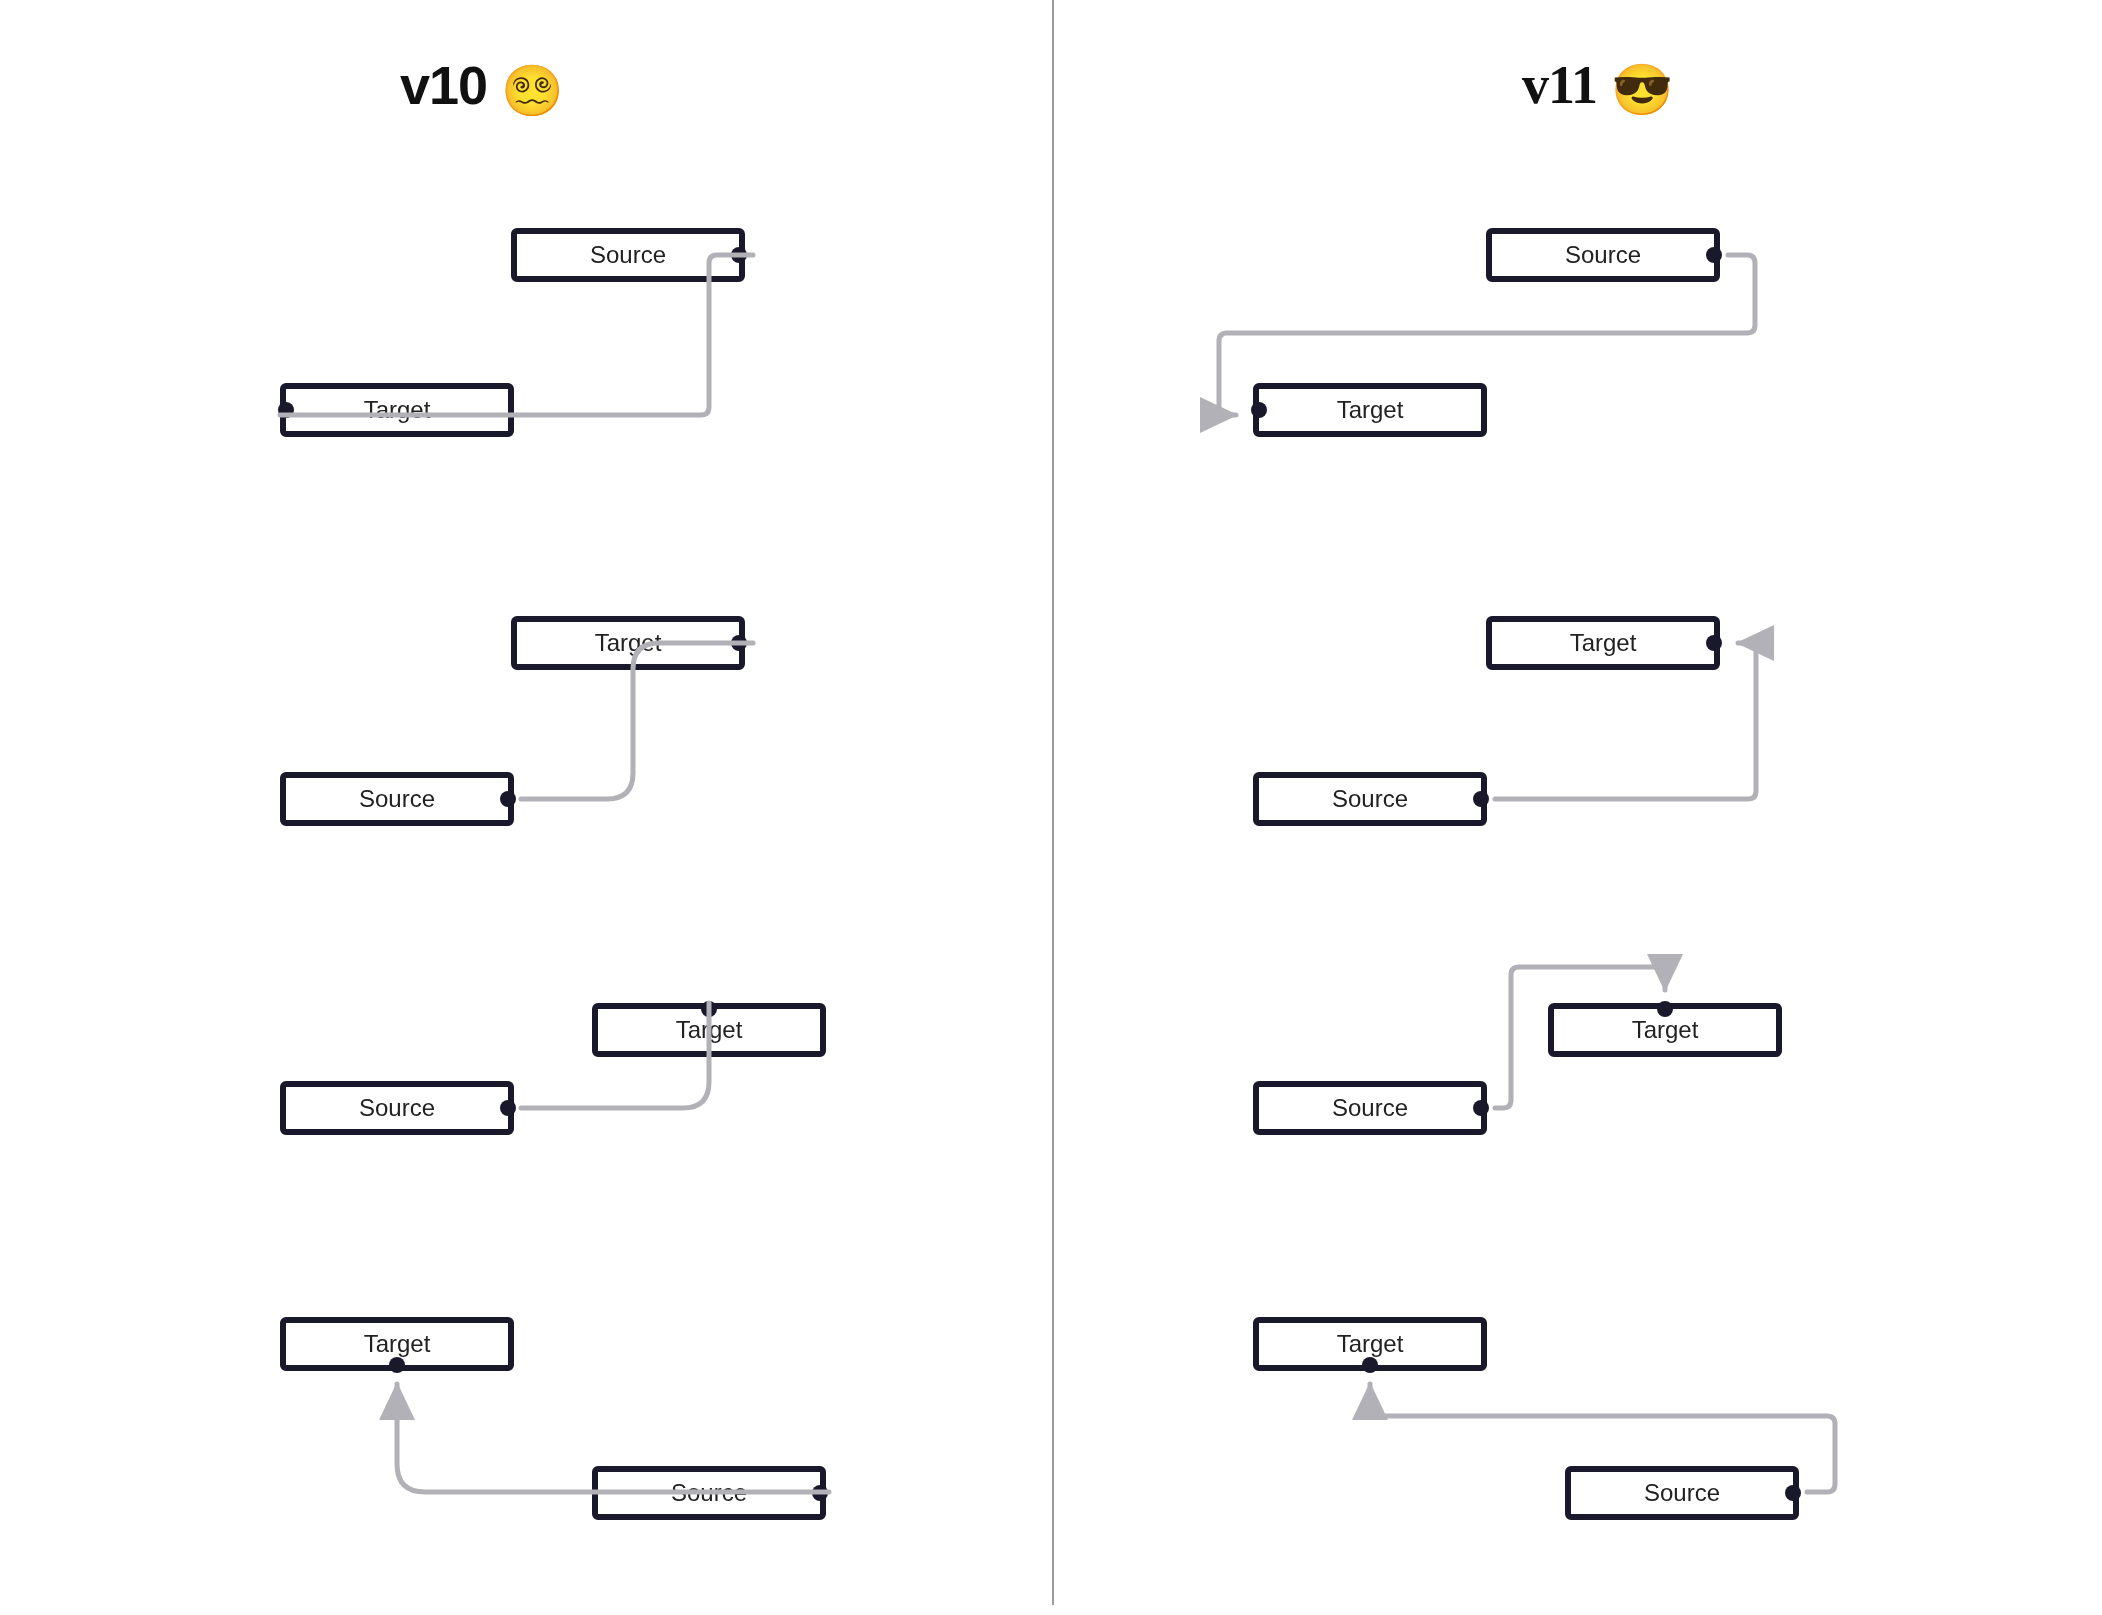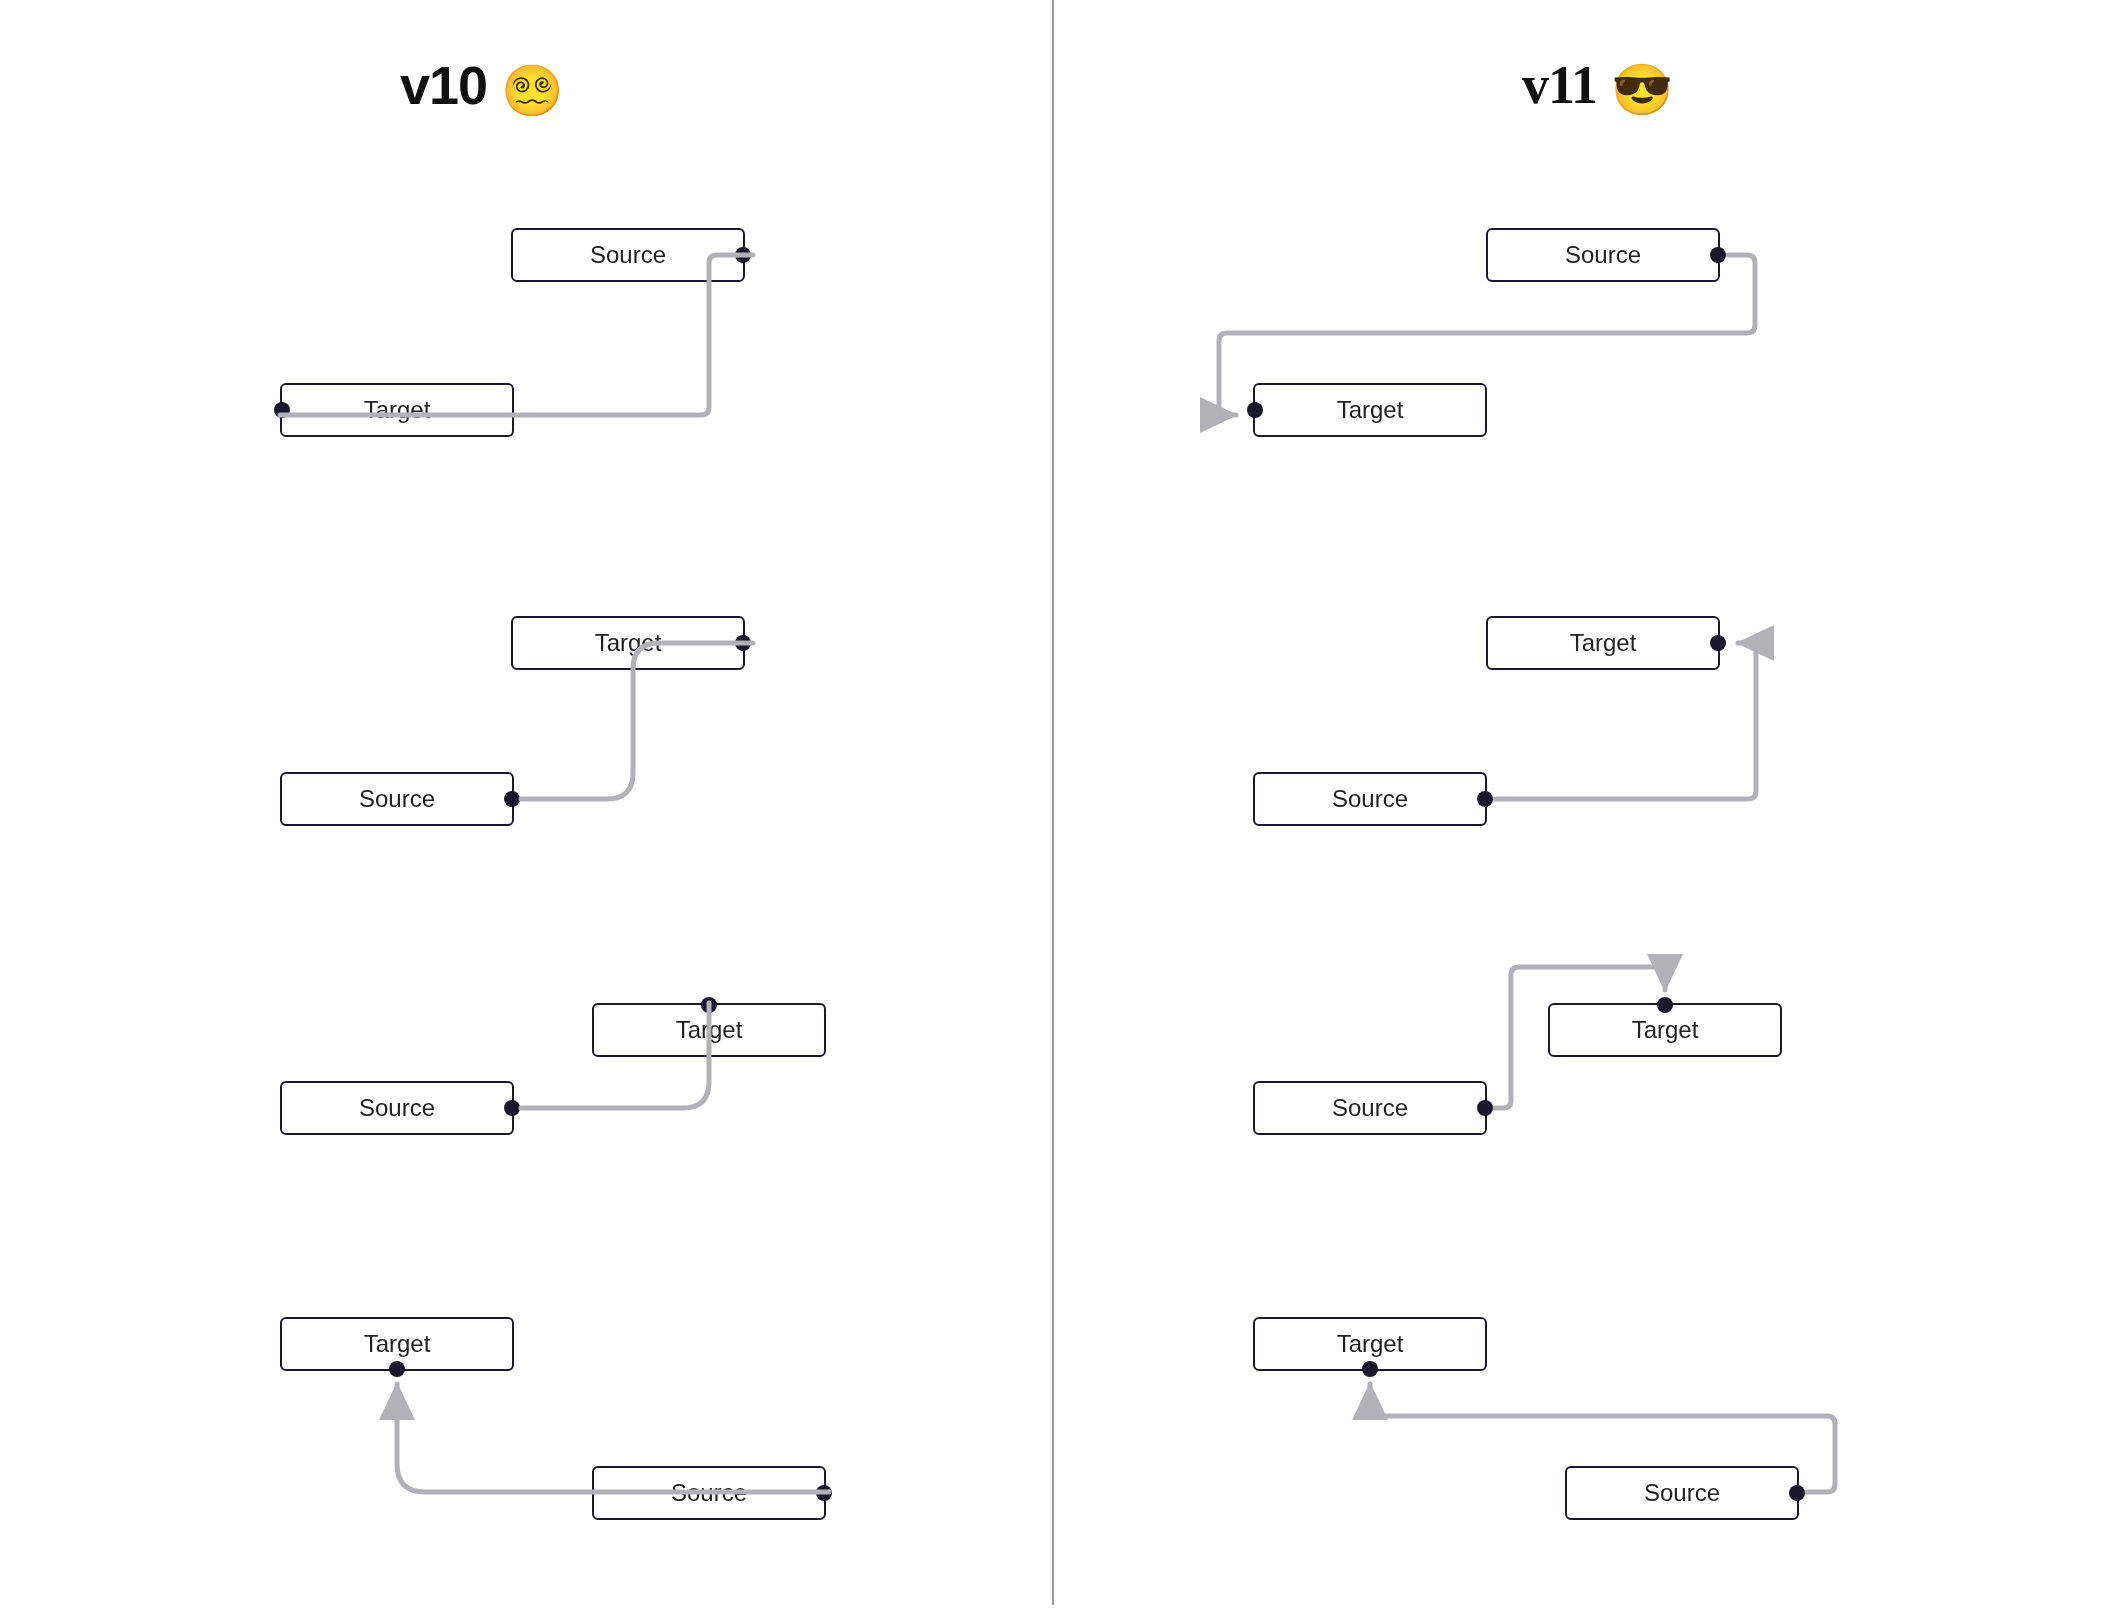--- a/index.html
+++ b/index.html
@@ -38,21 +38,21 @@
   .panel-title .emoji {
     font-size: 50px;
     font-weight: normal;
     margin-left: 14px;
     vertical-align: -4px;
   }
   .node {
     position: absolute;
     box-sizing: border-box;
     background: #ffffff;
-    border: 2px solid #14532d;
+    border: 6px solid #14532d;
     border-radius: 6px;
     display: flex;
     align-items: center;
     justify-content: center;
     font-size: 24px;
     color: #222222;
     z-index: 3;
   }
   .node .label {
     pointer-events: none;

